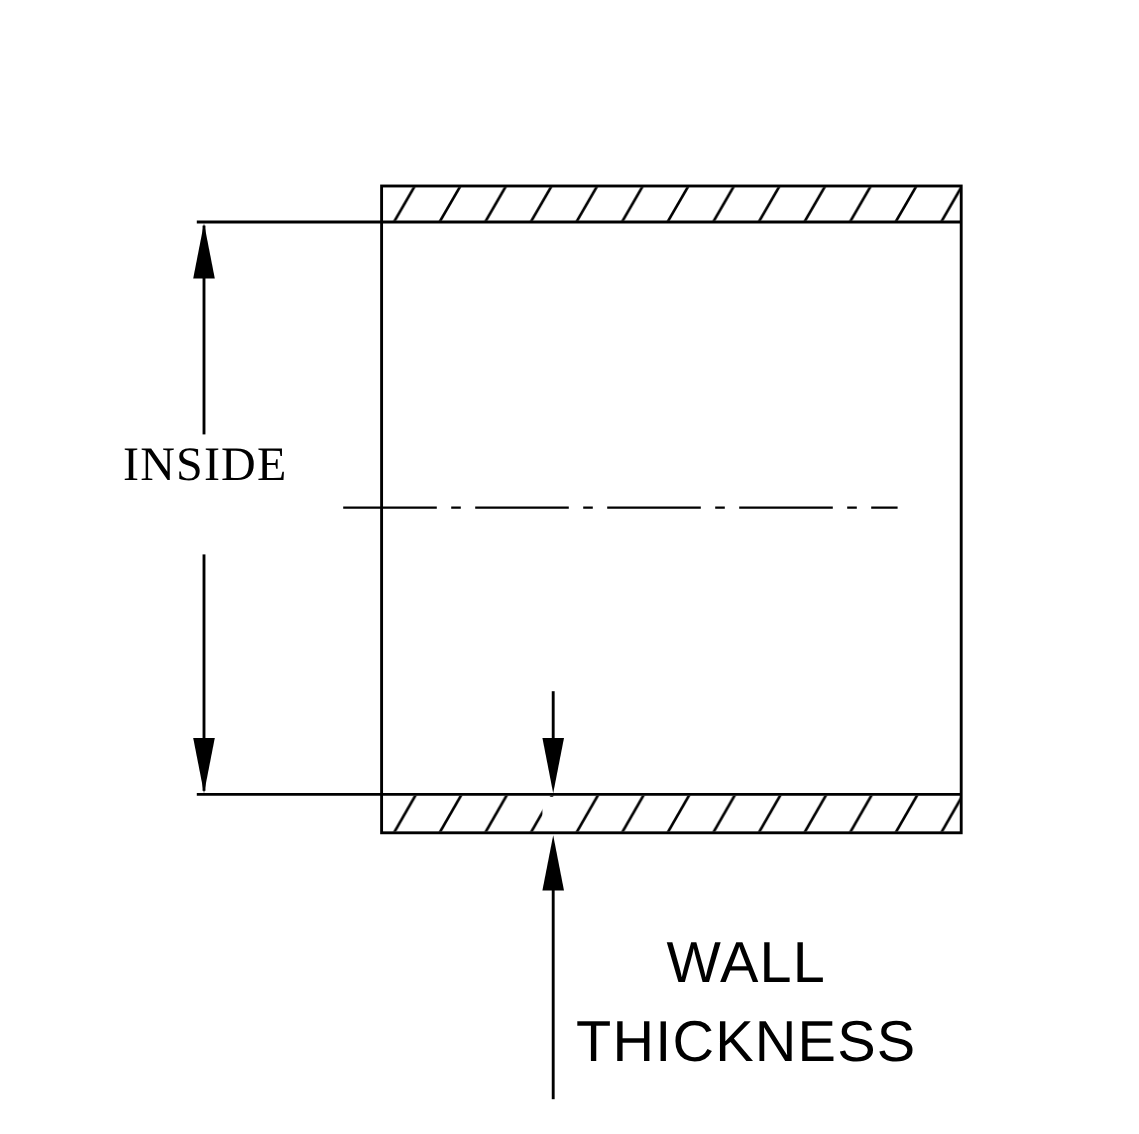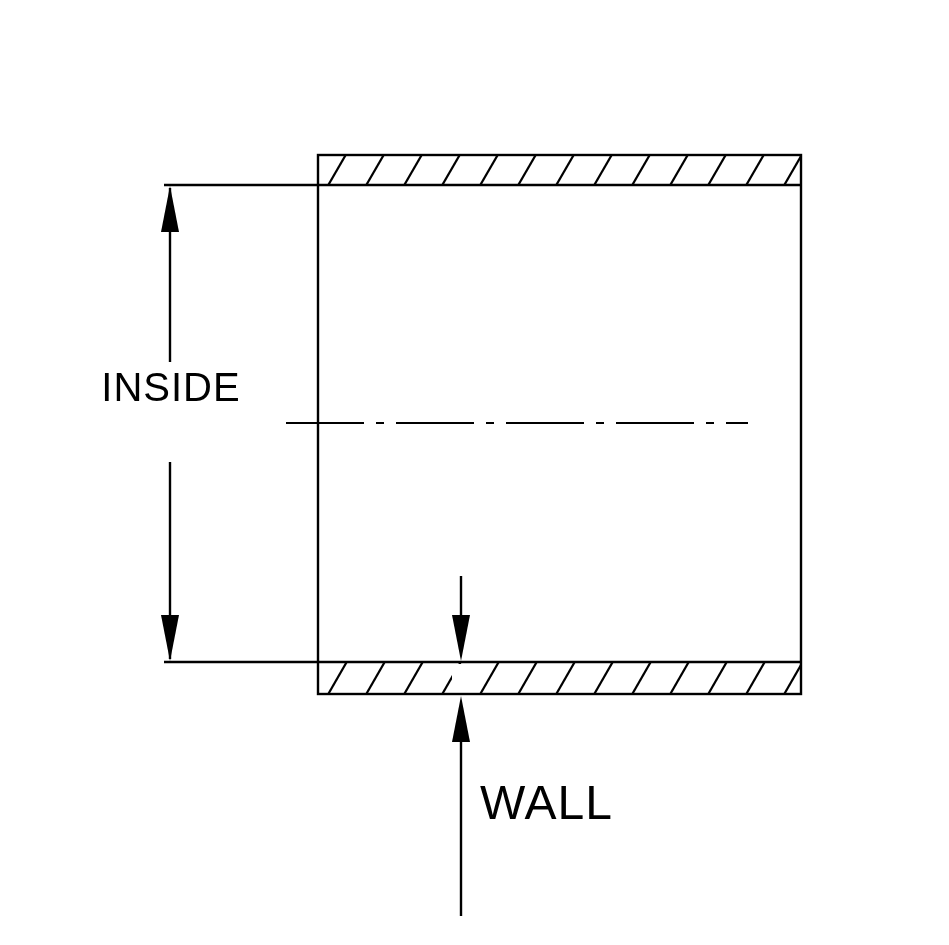--- a/index.html
+++ b/index.html
@@ -25,20 +25,21 @@
     color: #000000;
     white-space: nowrap;
   }
   .label-inside-diameter {
     left: 171px;
     top: 358px;
     transform: translateX(-50%);
     font-size: 40px;
     line-height: 58px;
     letter-spacing: 1px;
+    font-family: Liberation Serif, serif;
   }
   .label-wall-thickness {
     left: 480px;
     top: 770px;
     text-align: center;
     font-size: 48px;
     line-height: 66px;
     letter-spacing: 1px;
   }
 </style>
@@ -84,15 +85,16 @@
     <polygon points="461,661 452,615 470,615" fill="#000000"></polygon>
     <polygon points="461,696 452,742 470,742" fill="#000000"></polygon>
   </svg>
 
   <div class="label label-inside-diameter">
     <div>INSIDE</div>
   </div>
 
   <div class="label label-wall-thickness">
     <div>WALL</div>
+    <div>THICKNESS</div>
   </div>
 
 </div>
 
 </body></html>

